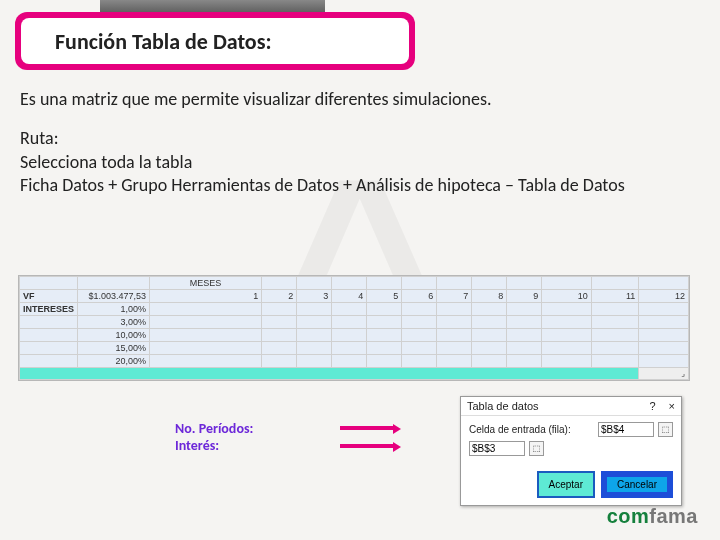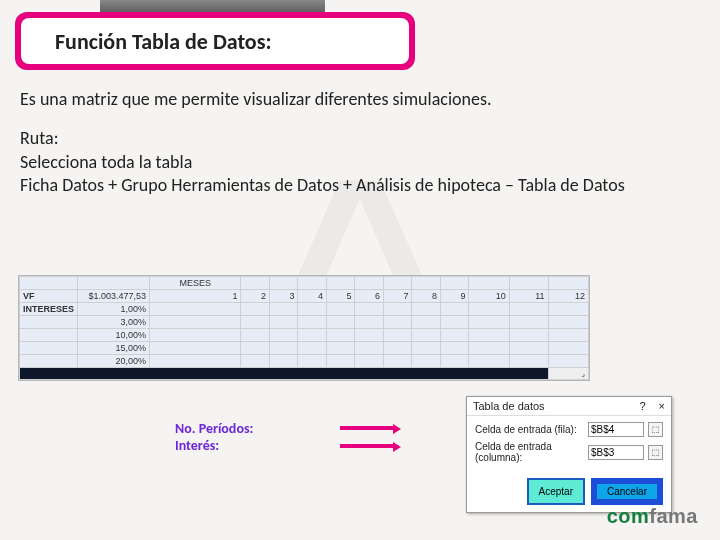--- a/index.html
+++ b/index.html
@@ -75,23 +75,23 @@
     font-size: 18px;
     color: #222;
     line-height: 1.3;
   }
   .content p { margin-bottom: 16px; }
   .content .ruta { margin-bottom: 0; }
   .sheet {
     position: absolute;
     top: 275px;
     left: 18px;
-    width: 572px;
+    width: 672px;
     border: 1px solid #b7b7b7;
-    background: #0f172a;
+    background: #5eead4;
     font-size: 9px;
     color: #333;
     font-family: Arial, sans-serif;
   }
   .sheet table { border-collapse: collapse; width: 100%; }
   .sheet td, .sheet th {
     border: 1px solid #d0d0d0;
     padding: 1px 3px;
     height: 11px;
     text-align: right;
@@ -127,28 +127,27 @@
     border-left: 8px solid #e6007e;
     border-top: 5px solid transparent;
     border-bottom: 5px solid transparent;
   }
   .arrow.a1 { top: 426px; left: 340px; }
   .arrow.a2 { top: 444px; left: 340px; }
   .dialog {
     position: absolute;
     top: 396px;
     left: 460px;
-    width: 206px;
+    width: 222px;
     background: #fff;
     border: 1px solid #999;
     font-family: "Segoe UI", Arial, sans-serif;
     font-size: 10px;
     color: #222;
     box-shadow: 1px 1px 3px rgba(0,0,0,0.3);
-    margin-left: 6px;
   }
   .dialog .titlebar {
     display: flex;
     justify-content: space-between;
     align-items: center;
     padding: 3px 6px;
     border-bottom: 1px solid #ddd;
     font-size: 11px;
   }
   .dialog .tb-right span { margin-left: 10px; cursor: default; }
@@ -359,21 +358,20 @@
       <span>×</span>
     </span>
   </div>
   <div class="body">
     <div class="row">
       <label>Celda de entrada (fila):</label>
       <input value="$B$4" style="">
       <span class="ref">⬚</span>
     </div>
     <div class="row">
-      <label>Celda de entrada (columna):</label>
       <input value="$B$3" style="">
       <span class="ref">⬚</span>
     </div>
   </div>
   <div class="buttons">
     <button class="primary">Aceptar</button>
     <button>Cancelar</button>
   </div>
 </div>
 

